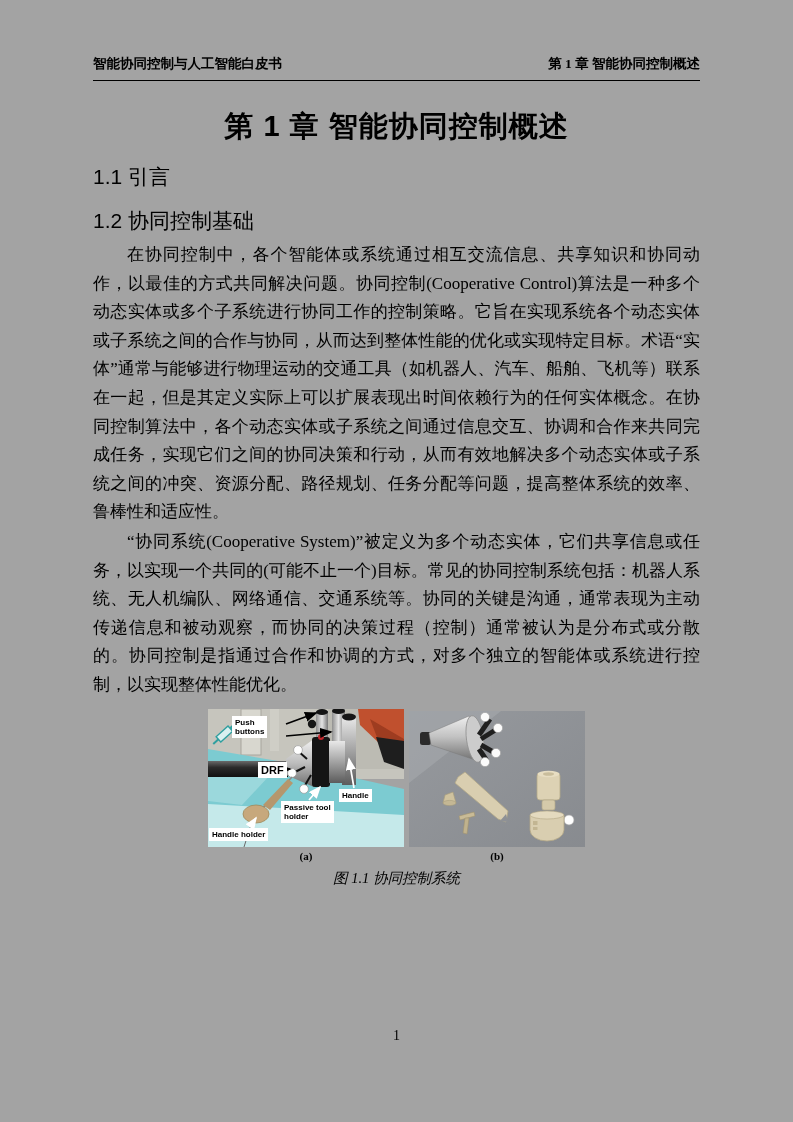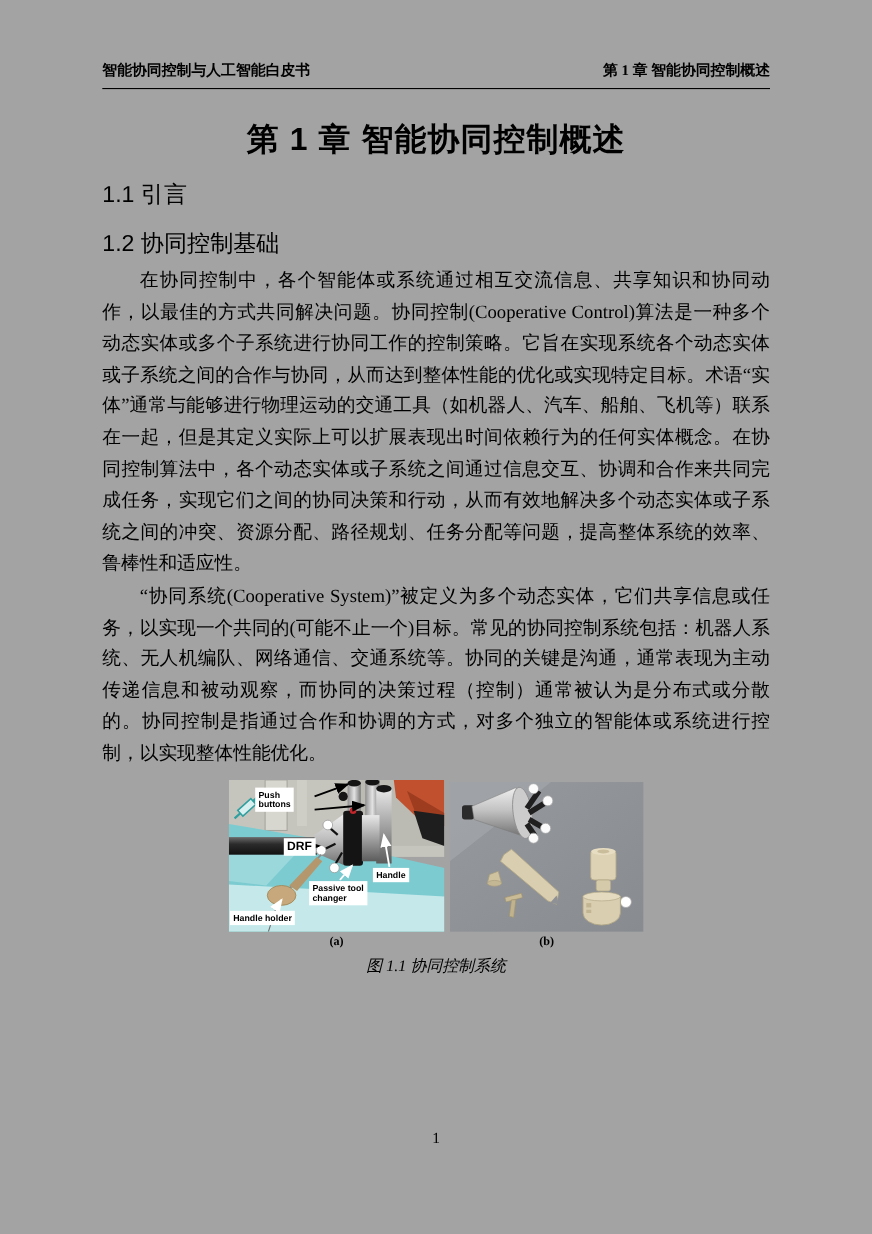--- a/index.html
+++ b/index.html
@@ -189,21 +189,21 @@
           </svg>
 
           <div class="pa-label" id="lbl-push">
             <div>Push</div>
             <div>buttons</div>
           </div>
           <div class="pa-label" id="lbl-drf">DRF</div>
           <div class="pa-label" id="lbl-handle">Handle</div>
           <div class="pa-label" id="lbl-passive">
             <div>Passive tool</div>
-            <div>changer</div>
+            <div>holder</div>
           </div>
           <div class="pa-label" id="lbl-needle">Handle holder</div>
         </div>
         <div class="sublabel">(a)</div>
       </div>
 
       <div class="fig-panel">
         <div class="photo photo-b">
           <svg width="176" height="136" viewBox="0 0 176 136">
             <defs>

